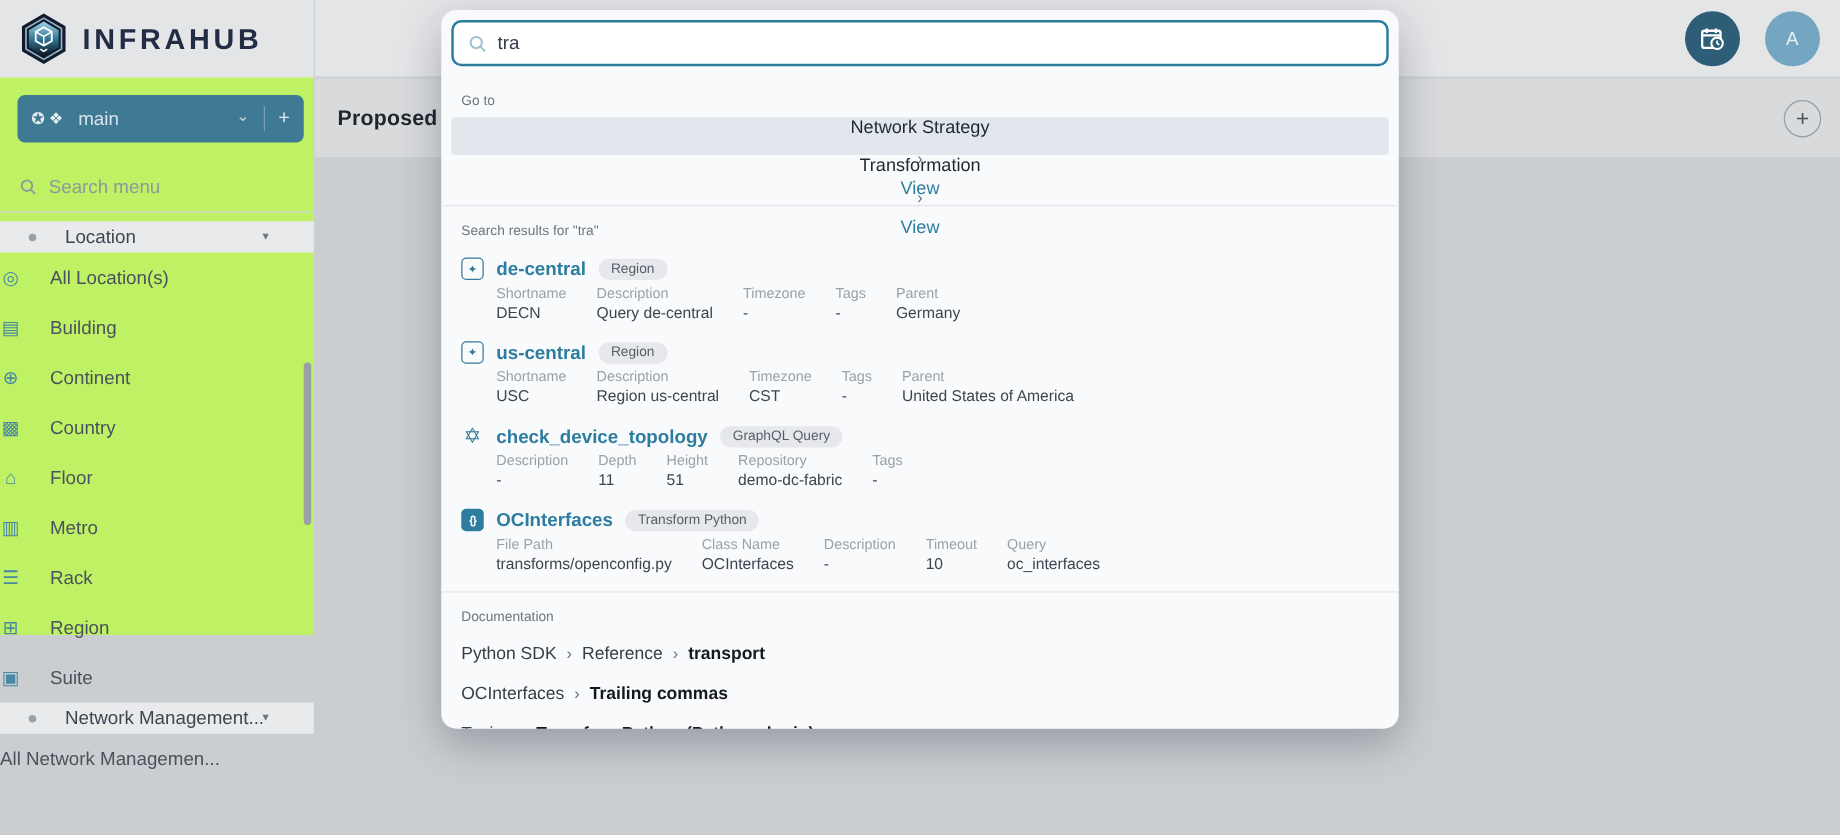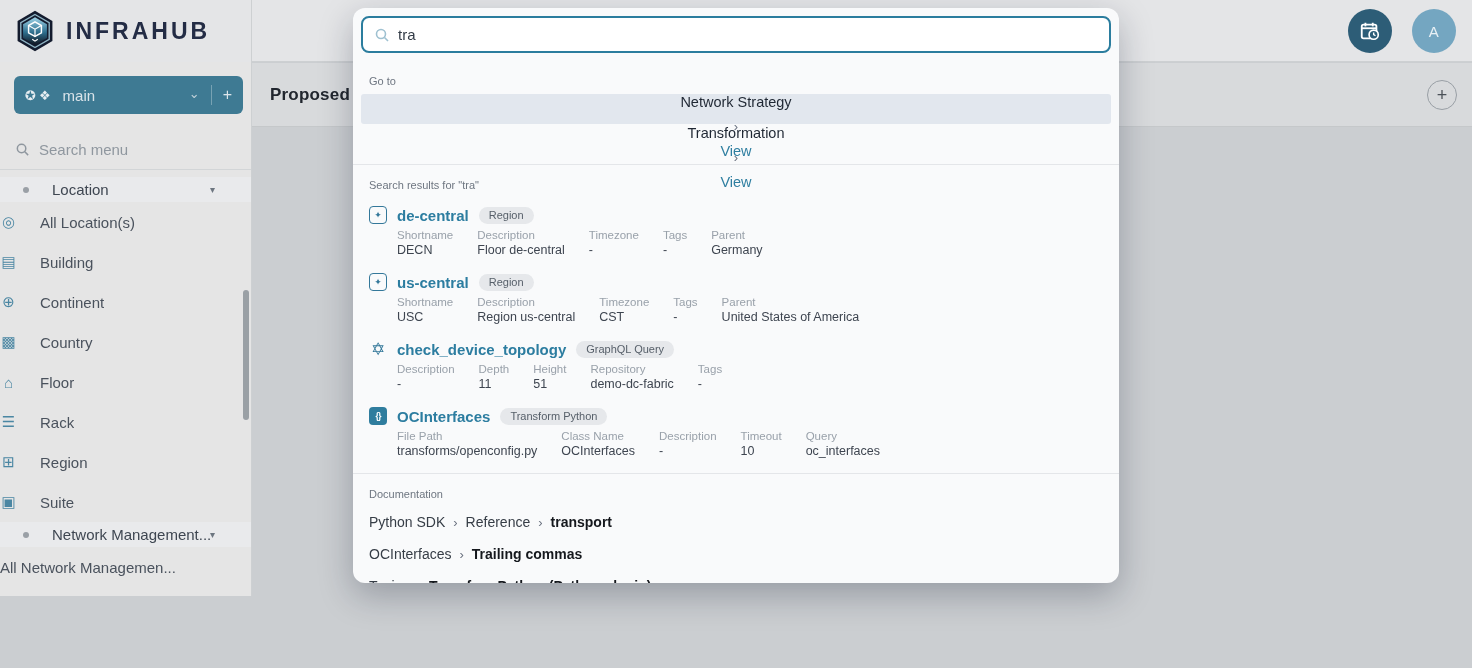--- a/index.html
+++ b/index.html
@@ -18,22 +18,22 @@
   .add-btn { position:absolute; right:15px; top:17px; width:30px; height:30px; border-radius:50%;
     border:1px solid #999fa5; color:#4b5158; font-size:18px; display:flex; align-items:center;
     justify-content:center; cursor:pointer; background:transparent; }
 
   .tb-circle { position:absolute; top:9px; width:44px; height:44px; border-radius:50%;
     display:flex; align-items:center; justify-content:center; cursor:pointer; border:none; }
   .cal-btn { right:80px; background:#2d5d77; }
   .avatar { right:16px; background:#74a6c1; color:#e8f0f5; font-size:15px; letter-spacing:.5px; }
 
   
-  .sidebar { position:absolute; left:0; top:0; width:252px; height:596px;
-    background:#e5e5e5; border-right:1px solid #cdd0d2; }
+  .sidebar { position:absolute; left:0; top:0; width:252px; height:508px;
+    background:#bef264; border-right:1px solid #cdd0d2; }
   .logo-row { height:62px; display:flex; align-items:center; padding-left:13px; gap:9px; background:#e4e5e7; }
   .logo-text { font-size:23px; font-weight:800; letter-spacing:3px; color:#232c45; }
 
   .branch-btn { margin:14px 9px 0 14px; width:229px; height:38px; background:#3e7a93; border-radius:6px;
     display:flex; align-items:center; padding:0 11px; color:#d9e3e9; font-size:15px; cursor:pointer; }
   .branch-icons { display:flex; gap:3px; font-size:13px; color:#e6edf1; }
   .branch-name { flex:1; margin-left:12px; }
   .branch-chevron { font-size:13px; color:#c2d2da; margin-top:-4px; }
   .branch-div { width:1px; height:20px; background:rgba(255,255,255,.3); margin:0 11px; }
   .branch-plus { font-size:16px; color:#dce5ea; }
@@ -191,20 +191,24 @@
             <div class="menu-item">
               <span class="s-icon" data-icon="map"></span>
               <span class="mi-label">Country</span>
             </div>
 
             <div class="menu-item">
               <span class="s-icon" data-icon="house"></span>
               <span class="mi-label">Floor</span>
             </div>
 
+            <div class="menu-item">
+              <span class="s-icon" data-icon="city"></span>
+              <span class="mi-label">Metro</span>
+            </div>
 
             <div class="menu-item">
               <span class="s-icon" data-icon="rack"></span>
               <span class="mi-label">Rack</span>
             </div>
 
             <div class="menu-item">
               <span class="s-icon" data-icon="region"></span>
               <span class="mi-label">Region</span>
             </div>
@@ -274,21 +278,21 @@
           </div>
           <div class="fields">
 
               <div class="field">
                 <div class="flabel">Shortname</div>
                 <div class="fvalue">DECN</div>
               </div>
 
               <div class="field">
                 <div class="flabel">Description</div>
-                <div class="fvalue">Floor de-central</div>
+                <div class="fvalue">Query de-central</div>
               </div>
 
               <div class="field">
                 <div class="flabel">Timezone</div>
                 <div class="fvalue">-</div>
               </div>
 
               <div class="field">
                 <div class="flabel">Tags</div>
                 <div class="fvalue">-</div>

